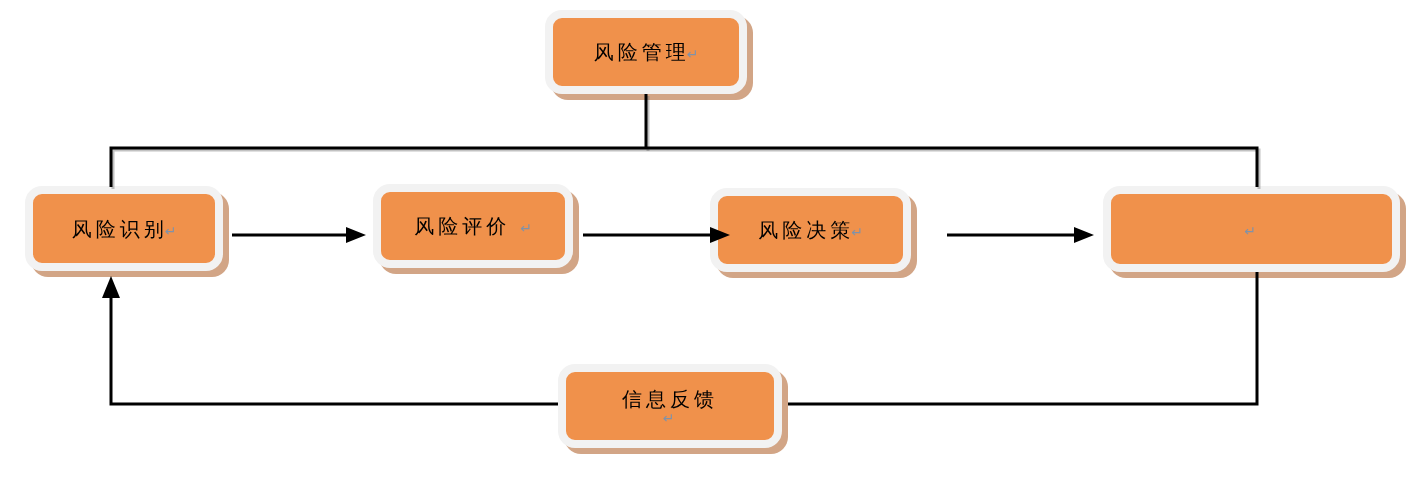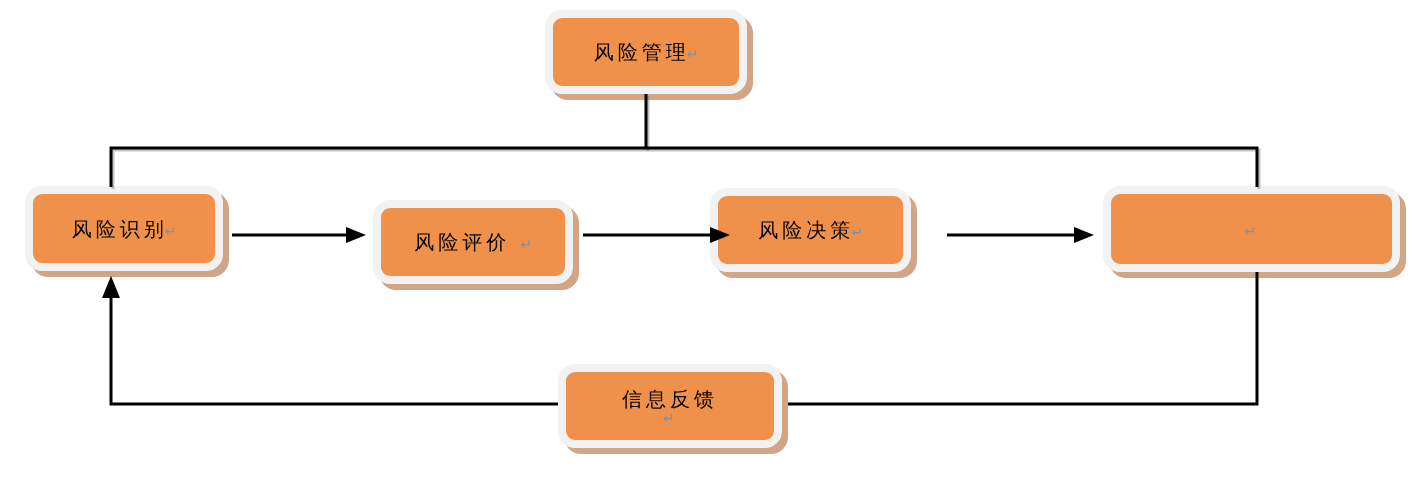--- a/index.html
+++ b/index.html
@@ -60,21 +60,21 @@
     color: #8092A8;
     margin-left: -3px;
     line-height: 1;
     transform: translateY(2px);
   }
   .node--above { z-index: 3; flex-direction: column; }
 
   
   #node-risk-management      { left: 545px;  top: 10px;  width: 202px; height: 84px; }
   #node-risk-identification  { left: 25px;   top: 186px; width: 198px; height: 85px; }
-  #node-risk-evaluation      { left: 373px;  top: 200px; width: 200px; height: 84px; gap: 13px; }
+  #node-risk-evaluation      { left: 373px;  top: 184px; width: 200px; height: 84px; gap: 13px; }
   #node-risk-decision        { left: 710px;  top: 188px; width: 201px; height: 84px; }
   #node-risk-prevention      { left: 1103px; top: 186px; width: 297px; height: 86px; }
   #node-information-feedback { left: 558px;  top: 364px; width: 224px; height: 84px; }
 </style>
 </head>
 <body>
 
 <div class="canvas">
 
   <svg class="connectors" viewBox="0 0 1424 483" xmlns="http://www.w3.org/2000/svg">

